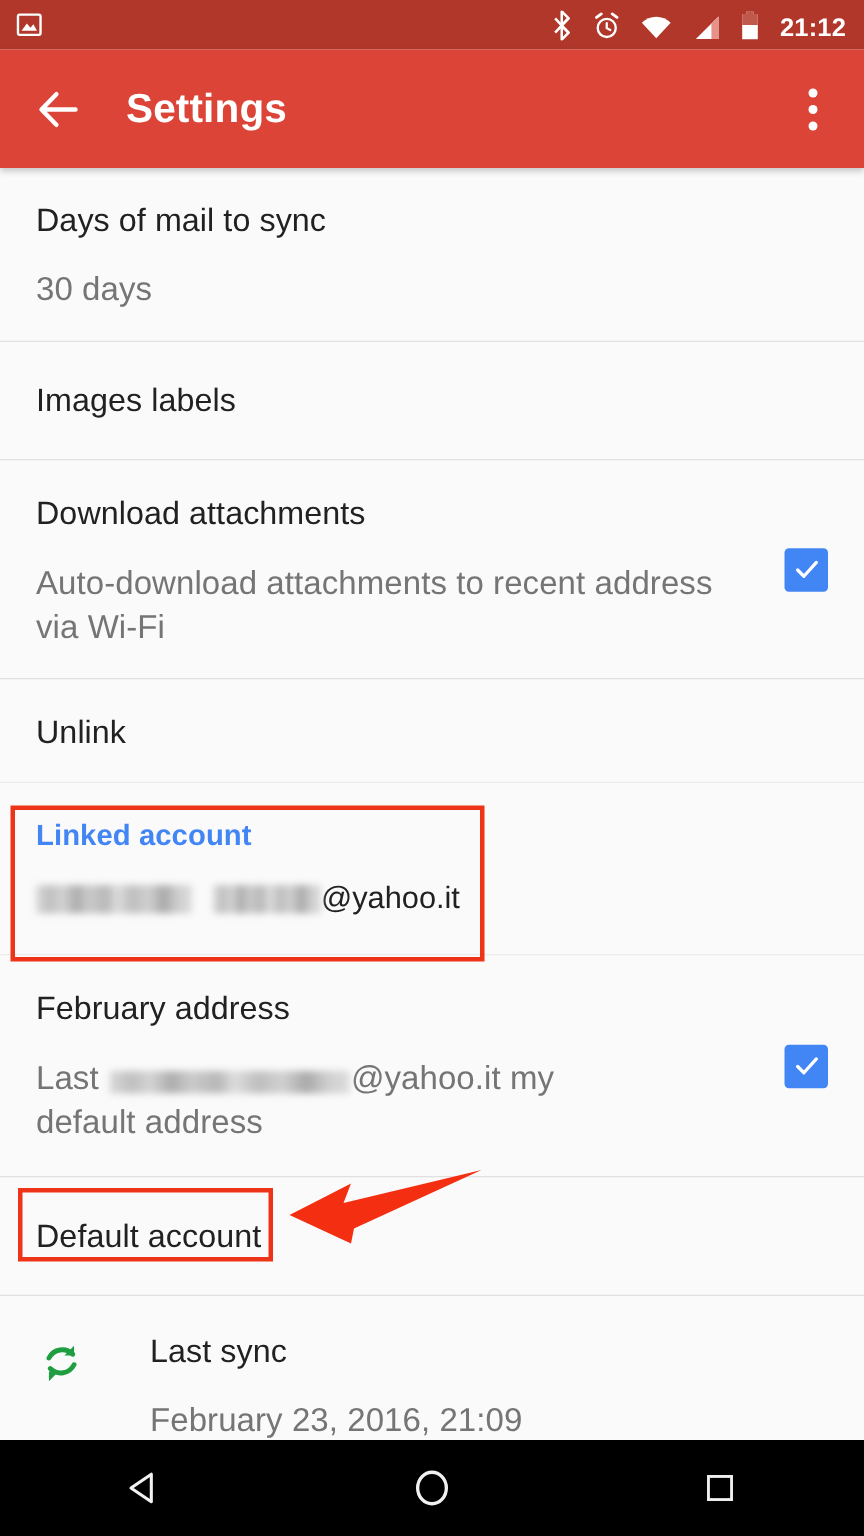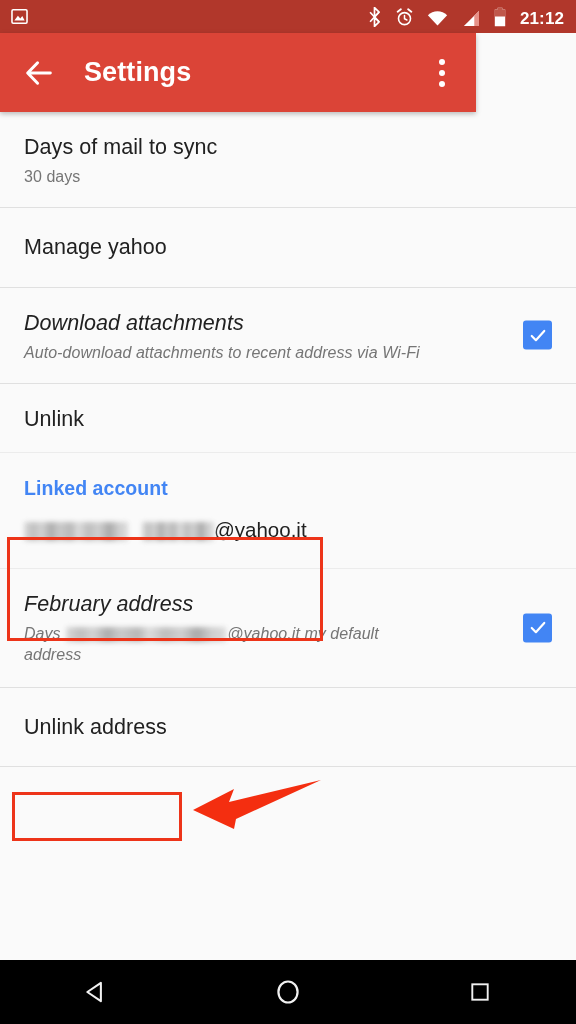--- a/index.html
+++ b/index.html
@@ -24,21 +24,21 @@
   .status-right { margin-left: auto; display: flex; align-items: flex-end; gap: 13px; }
   .status-time {
     font-size: 17px; font-weight: bold; letter-spacing: .1px;
     color: #ffffff; line-height: 1;
   }
   .sb-icon { display: block; }
 
   
   .app-bar {
     position: absolute; top: 33px; left: 0;
-    width: 476px; height: 79px;
+    width: 576px; height: 79px;
     background: #db4437;
     display: flex; align-items: center;
     padding: 0 18px 0 22px;
     box-shadow: 0 2px 5px rgba(0,0,0,0.26);
     z-index: 5;
   }
   .back-arrow { width: 34px; height: 34px; flex: 0 0 auto; cursor: pointer; }
   .app-title {
     color: #ffffff; font-size: 27px; font-weight: bold;
     margin-left: 28px; letter-spacing: .1px; white-space: nowrap;
@@ -54,32 +54,32 @@
   .content {
     position: absolute; top: 112px; left: 0;
     width: 576px; height: 848px;
     background: #fafafa; overflow: hidden;
   }
   .row {
     position: relative; width: 100%;
     padding: 22px 24px 20px 24px;
     background: #fafafa;
   }
-  .row.with-check { padding-right: 80px; font-style: italic; }
+  .row.with-check { padding-right: 80px; }
   .divider { height: 1px; width: 100%; background: #e0e0e0; }
   .divider.faint { background: #ececec; }
 
   .row-title {
     font-size: 21.5px; color: #212121; line-height: 1.22;
     letter-spacing: .05px;
   }
   .row-title.link { color: #4285f4; font-size: 19.5px; font-weight: bold; }
   .row-sub {
-    font-size: 16px; color: #757575; line-height: 1.32;
-    margin-top: 6px; letter-spacing: .05px;
+    font-size: 22px; color: #757575; line-height: 1.32;
+    margin-top: 18px; letter-spacing: .05px;
   }
 
   
   .checkbox {
     position: absolute; right: 24px; top: 50%;
     transform: translateY(-50%);
     width: 29px; height: 29px; border-radius: 3px;
     background: #4285f4; cursor: pointer;
     display: flex; align-items: center; justify-content: center;
   }
@@ -176,21 +176,21 @@
 
   <div class="content">
 
     <div class="row">
       <div class="row-title">Days of mail to sync</div>
       <div class="row-sub">30 days</div>
     </div>
     <div class="divider"></div>
 
     <div class="row" style="padding-top:26px;padding-bottom:26px;">
-      <div class="row-title">Manage yahoo</div>
+      <div class="row-title">Images labels</div>
     </div>
     <div class="divider"></div>
 
     <div class="row with-check">
       <div class="row-title">Download attachments</div>
       <div class="row-sub">Auto-download attachments to recent address via Wi-Fi</div>
       <div class="checkbox">
         <svg width="20" height="20" viewBox="0 0 24 24">
           <path d="M4.5 12.6 L9.5 17.6 L19.5 6.5" fill="none" stroke="#fff" stroke-width="2.6" stroke-linecap="round" stroke-linejoin="round"></path>
         </svg>
@@ -206,34 +206,46 @@
     <div class="row" style="padding-top:24px;padding-bottom:24px;">
       <div class="row-title link">Linked account</div>
       <div class="email-line" style="margin-top:16px;">
         <span class="redact r1"></span><span class="redact r2"></span><span>@yahoo.it</span>
       </div>
     </div>
     <div class="divider faint"></div>
 
     <div class="row with-check" style="padding-top:22px;padding-bottom:22px;">
       <div class="row-title">February address</div>
-      <div class="row-sub" style="max-width:410px;"><span>Days </span><span class="redact small s1"></span><span>@yahoo.it</span><span> my default address</span></div>
+      <div class="row-sub" style="max-width:410px;"><span>Last </span><span class="redact small s1"></span><span>@yahoo.it</span><span> my default address</span></div>
       <div class="checkbox">
         <svg width="20" height="20" viewBox="0 0 24 24">
           <path d="M4.5 12.6 L9.5 17.6 L19.5 6.5" fill="none" stroke="#fff" stroke-width="2.6" stroke-linecap="round" stroke-linejoin="round"></path>
         </svg>
       </div>
     </div>
     <div class="divider"></div>
 
     <div class="row" style="padding-top:26px;padding-bottom:26px;">
-      <div class="row-title">Unlink address</div>
-    </div>
-    <div class="divider"></div>
-
+      <div class="row-title">Default account</div>
+    </div>
+    <div class="divider"></div>
+
+    <div class="sync-row">
+      <svg class="sync-icon" viewBox="0 0 24 24">
+        <path d="M17.3 7.6 A7 7 0 0 0 6.1 9.4" fill="none" stroke="#1e9e40" stroke-width="2.3" stroke-linecap="round"></path>
+        <path d="M6.7 14.4 A7 7 0 0 0 17.9 12.6" fill="none" stroke="#1e9e40" stroke-width="2.3" stroke-linecap="round"></path>
+        <path d="M17.9 3.6 L17.9 8.2 L13.4 8.2 Z" fill="#1e9e40"></path>
+        <path d="M6.1 20.4 L6.1 15.8 L10.6 15.8 Z" fill="#1e9e40"></path>
+      </svg>
+      <div class="sync-text">
+        <div class="row-title">Last sync</div>
+        <div class="row-sub">February 23, 2016, 21:09</div>
+      </div>
+    </div>
 
   </div>
 
   <div class="annot-box" id="annot-linked"></div>
   <div class="annot-box" id="annot-unlink"></div>
   <svg class="annot-arrow" width="135" height="60" viewBox="0 0 135 60">
     <path d="M3 35 L44 14 L39 27 L131 5 L46 44 L44 54 Z" fill="#f42e10"></path>
   </svg>
 
   <div class="nav-bar">

